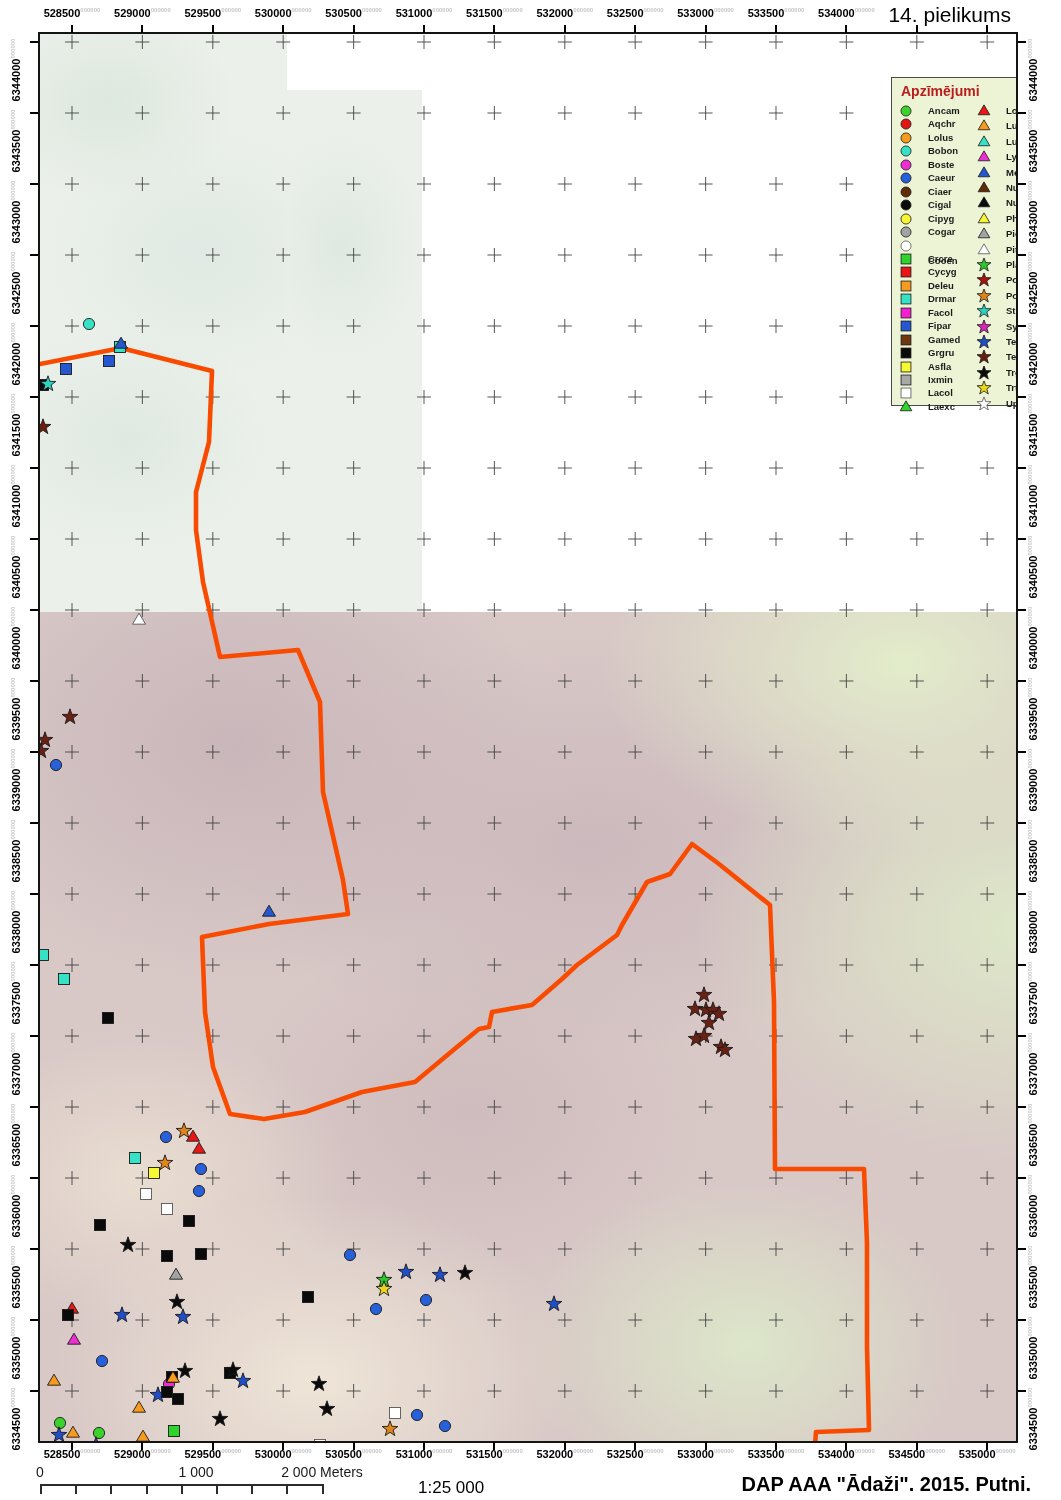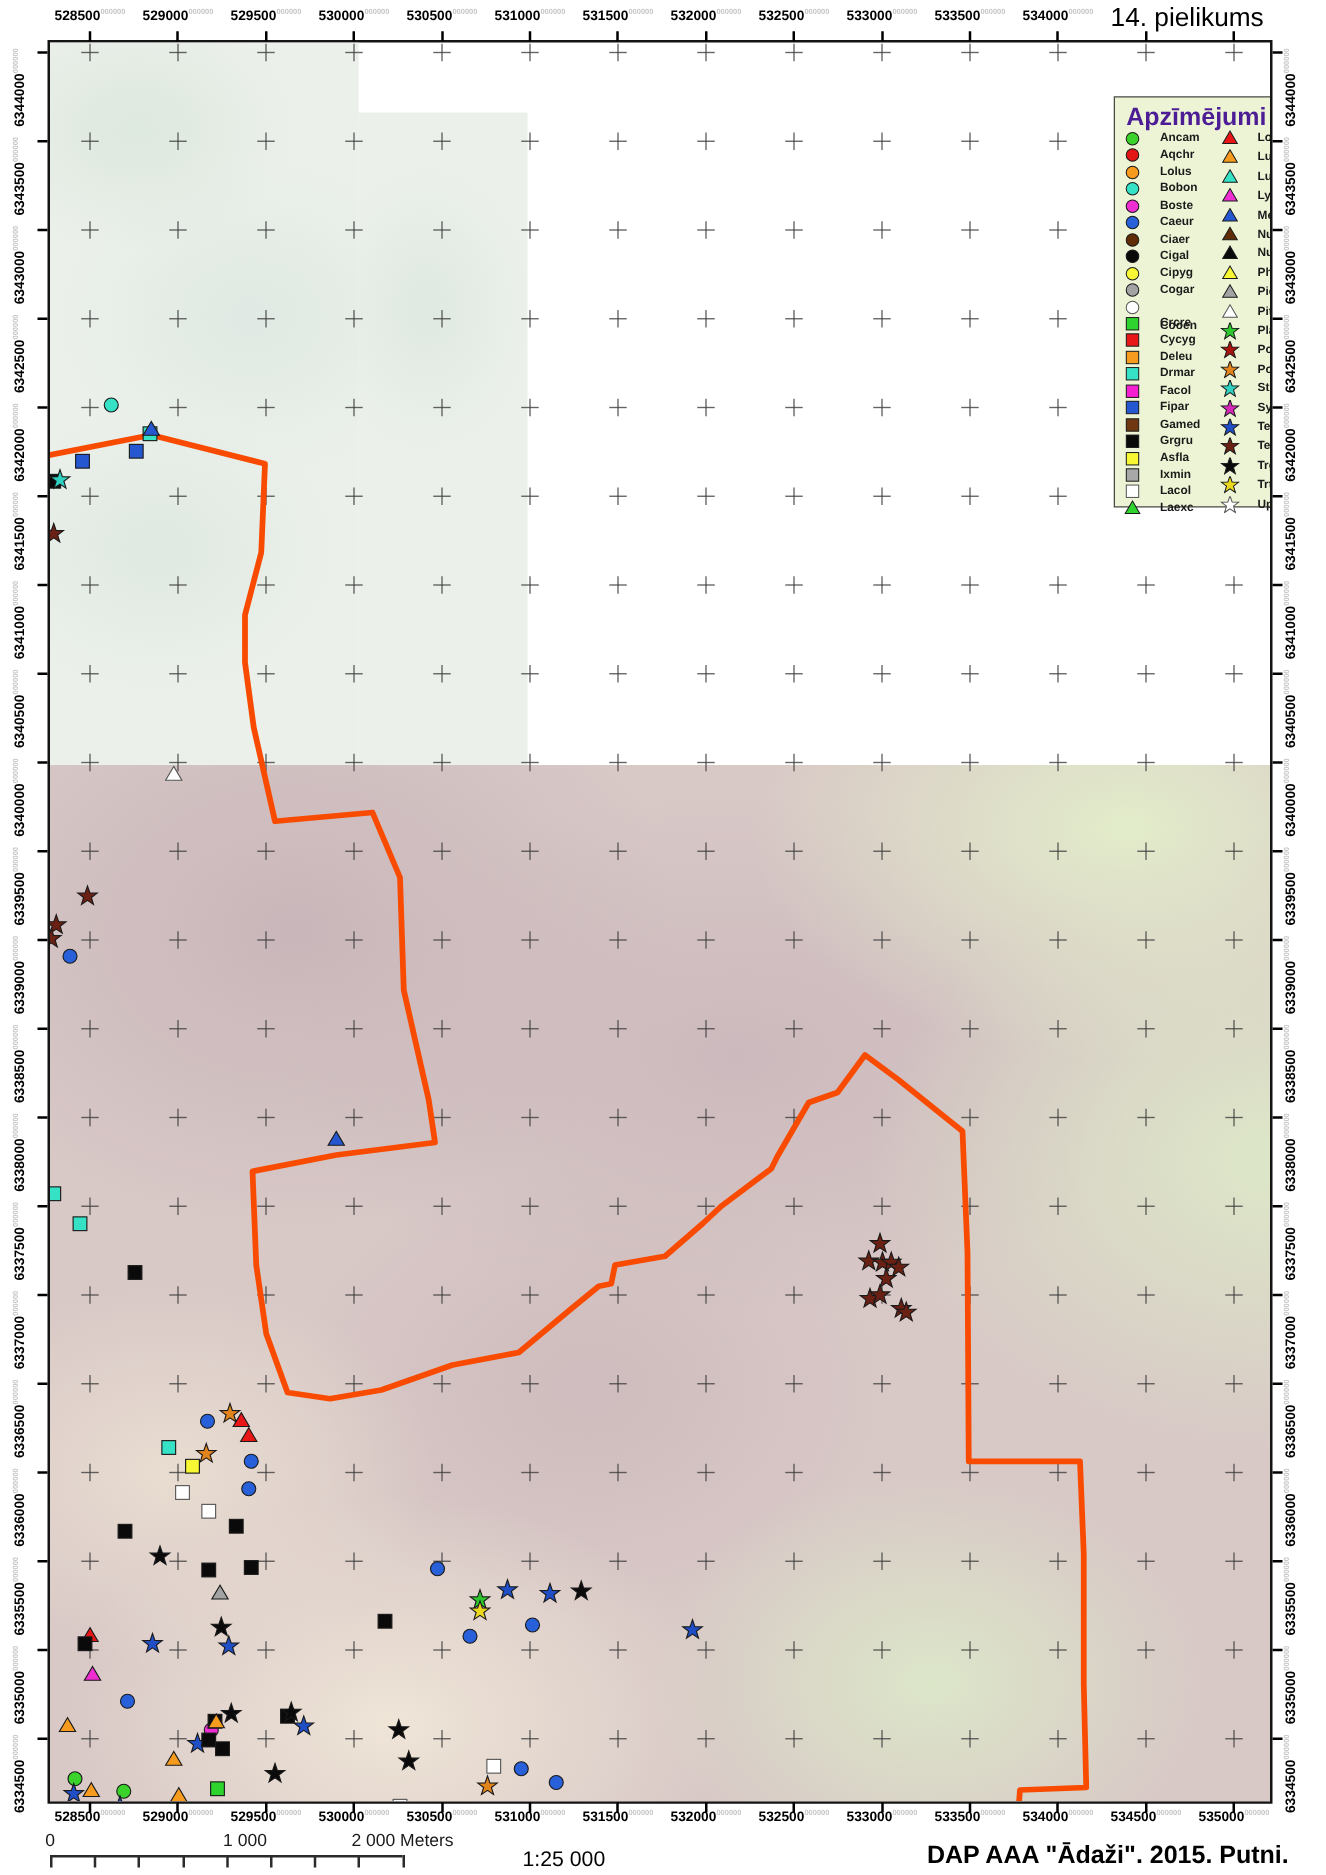--- a/index.html
+++ b/index.html
@@ -27,21 +27,21 @@
       radial-gradient(380px 260px at 28% 92%, #efe5d7 0%, rgba(239,229,215,0) 70%),
       radial-gradient(300px 220px at 10% 68%, #e9ddd1 0%, rgba(233,221,209,0) 70%),
       radial-gradient(430px 330px at 20% 16%, #c9b6ba 0%, rgba(201,182,186,0) 72%),
       radial-gradient(520px 300px at 56% 28%, #ccb9bd 0%, rgba(204,185,189,0) 70%),
       radial-gradient(340px 260px at 44% 60%, #cfbcbe 0%, rgba(207,188,190,0) 70%),
       #d8c8c6;}
   #overlay-svg{position:absolute;left:0;top:0;width:976px;height:1407px;}
   
   #legend{position:absolute;left:851px;top:43px;width:163px;height:329px;
           background:#edf4d6;border:1px solid #4a4a4a;box-sizing:border-box;}
-  #legend-title{position:absolute;left:9px;top:5px;font-size:20px;font-weight:bold;color:#4c1d95;}
+  #legend-title{position:absolute;left:9px;top:5px;font-size:14px;font-weight:bold;color:#b91c1c;}
   .lg-item{position:absolute;height:12px;}
   .lg-label{position:absolute;font-size:9.5px;font-weight:bold;color:#1a1a1a;white-space:nowrap;}
   
   .xlab{position:absolute;width:100px;text-align:center;font-size:11px;font-weight:bold;color:#000;white-space:nowrap;}
   .ylab{position:absolute;width:100px;text-align:center;font-size:11px;font-weight:bold;color:#000;
         transform:rotate(-90deg);white-space:nowrap;}
   .sup{font-size:6px;color:#c6c6c6;vertical-align:super;letter-spacing:0;}
   .tick{position:absolute;background:#000;}
   
   #map-title{position:absolute;right:50px;top:3px;font-size:21px;color:#000;}

